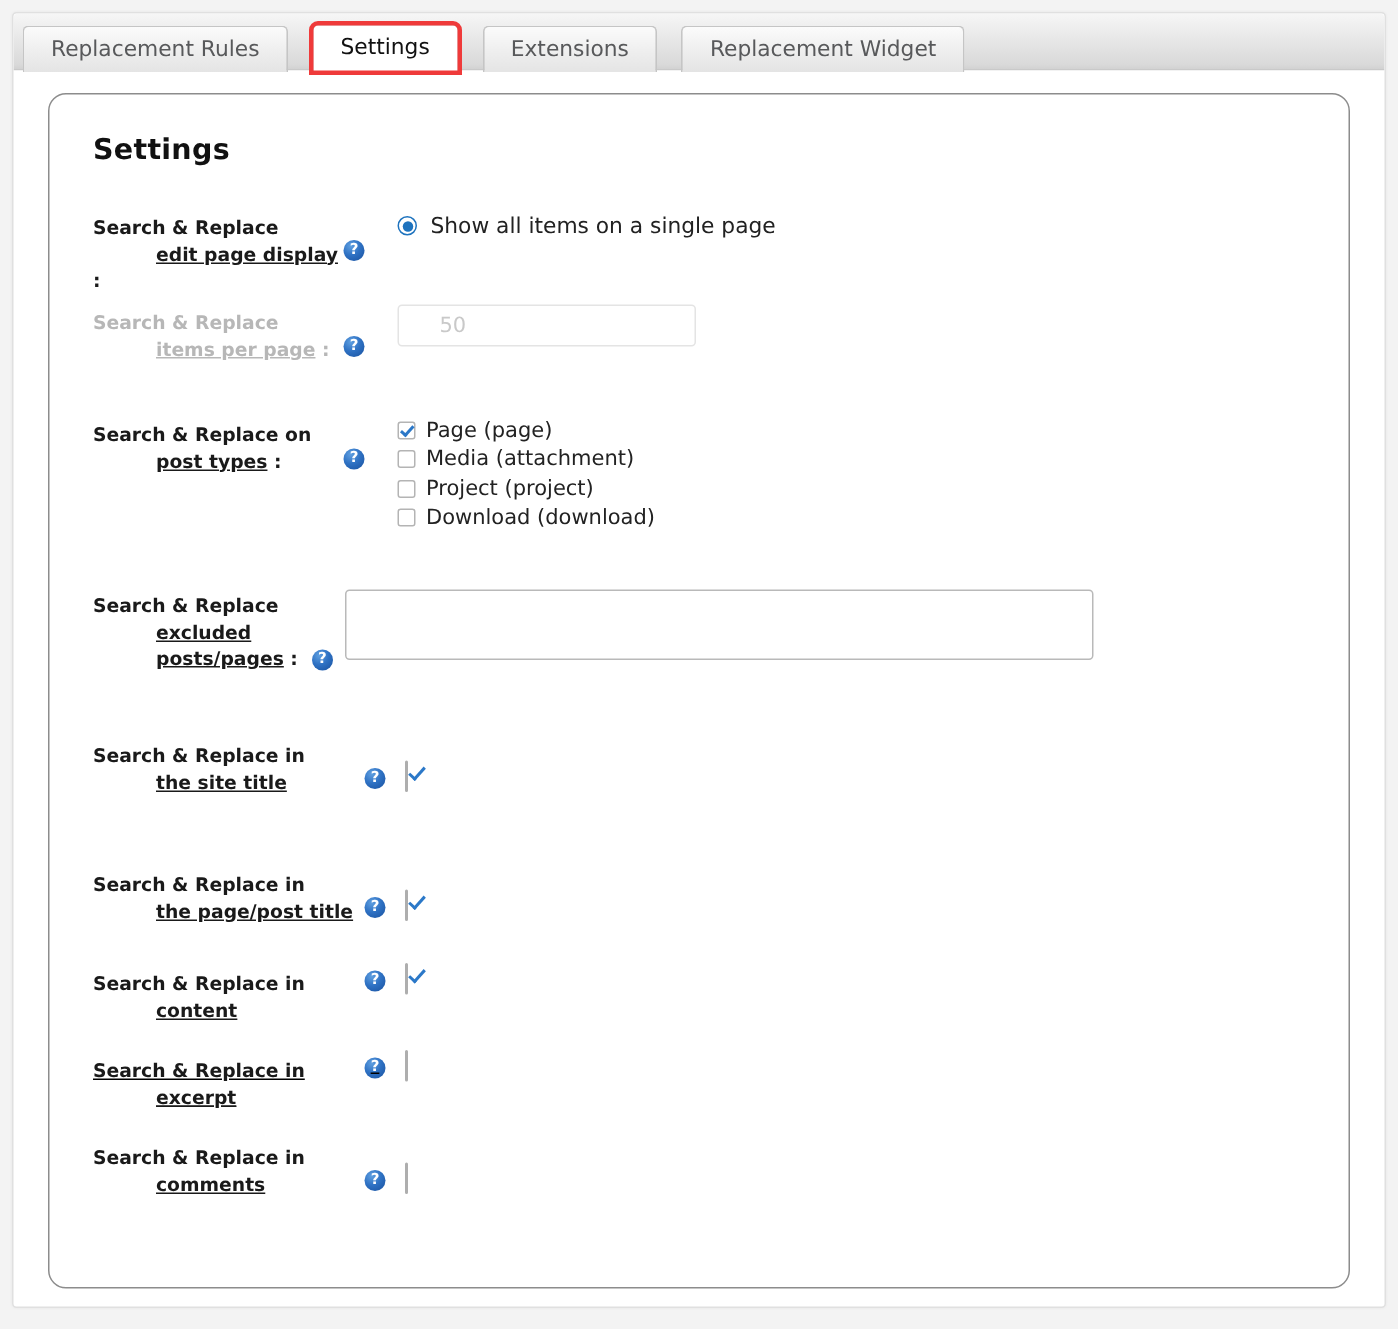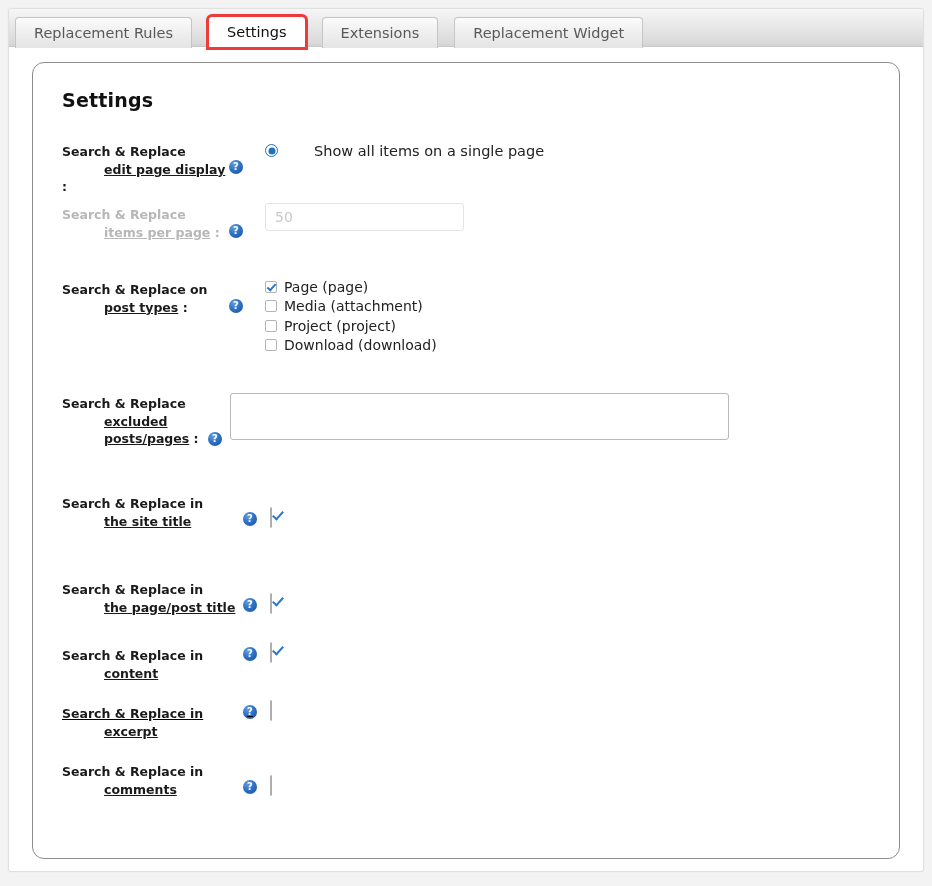--- a/index.html
+++ b/index.html
@@ -158,21 +158,20 @@
     user-select: none;
   }
 
   
   .radio-line {
     display: flex;
     align-items: center;
     height: 25px;
     font-size: 14.5px;
     color: #222222;
-    gap: 27px;
   }
   .radio {
     width: 13px;
     height: 13px;
     border-radius: 50%;
     border: 1px solid #b8b8b8;
     background: #ffffff;
     margin-right: 9px;
     box-sizing: border-box;
     flex: none;
@@ -242,21 +241,21 @@
 
   
   .num-input {
     width: 199px;
     height: 28px;
     border: 1px solid #e4e4e4;
     border-radius: 3px;
     background: #ffffff;
     font-size: 14px;
     color: #c9c9c9;
-    padding: 0 9px;
+    padding: 0 27px;
     box-sizing: border-box;
     font-family: "DejaVu Sans", "Liberation Sans", sans-serif;
   }
   .num-input::placeholder { color: #c9c9c9; opacity: 1; }
 
   .excl-textarea {
     width: 499px;
     height: 47px;
     border: 1px solid #b9b9b9;
     border-radius: 3px;

